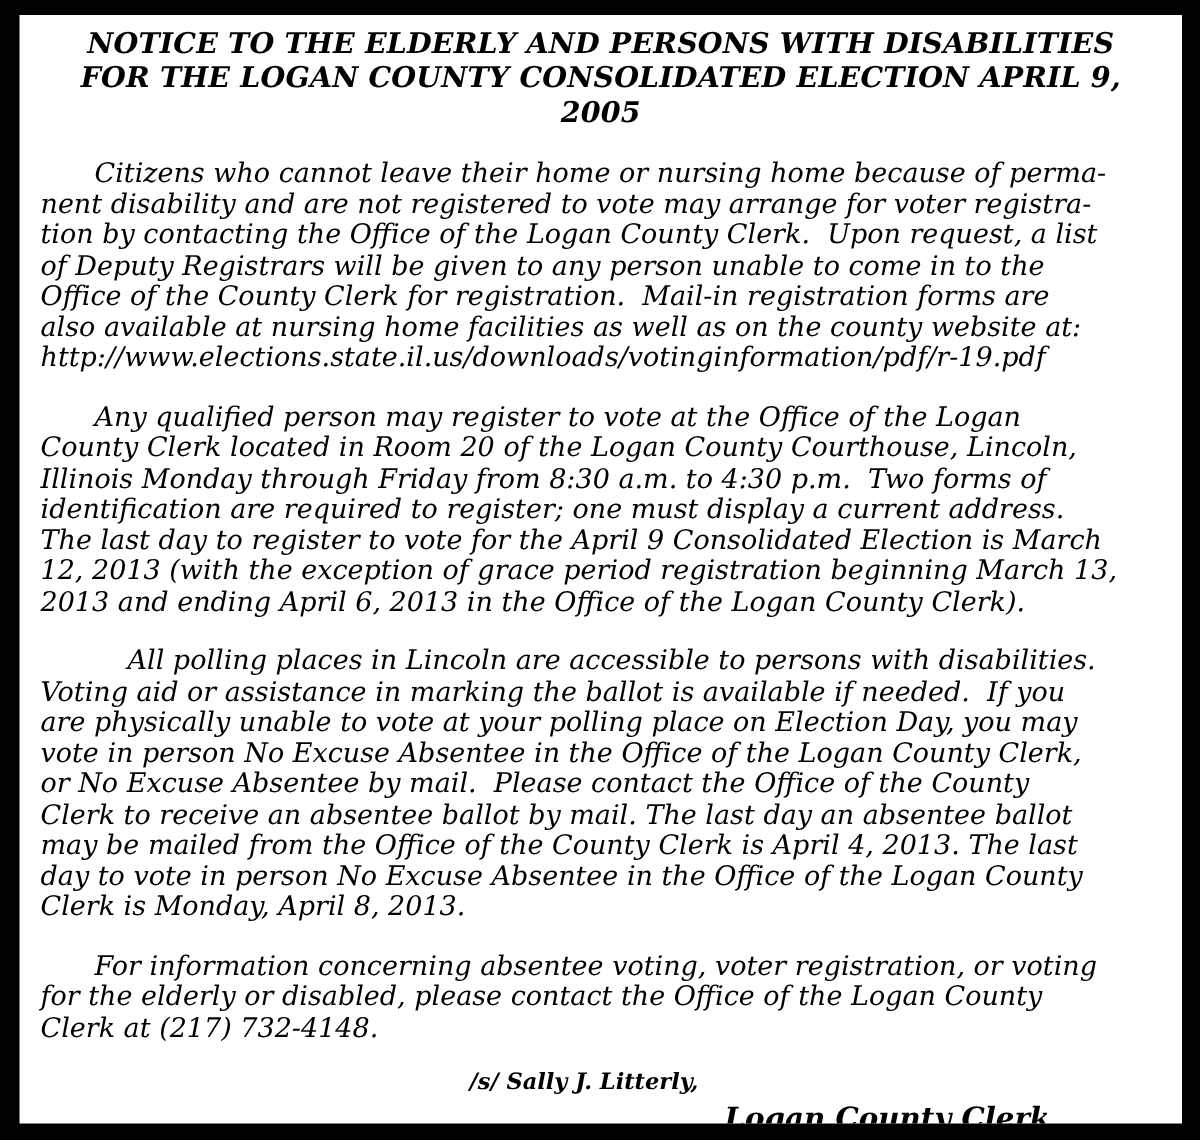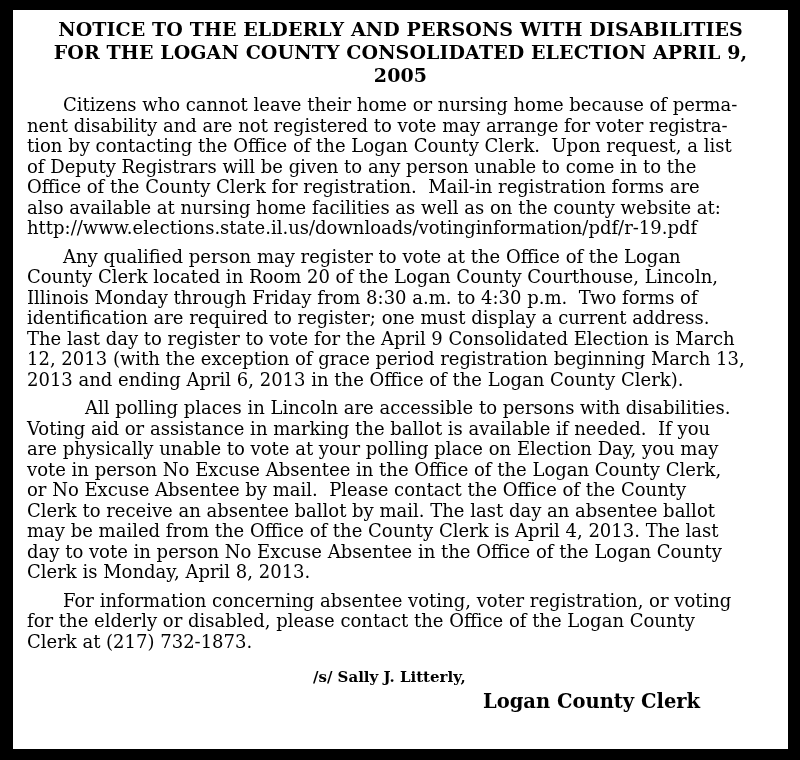--- a/index.html
+++ b/index.html
@@ -12,20 +12,21 @@
     background: #000000;
     font-family: "DejaVu Serif", serif;
     position: relative;
     overflow: hidden;
   }
   .frame {
     position: absolute;
     left: 0; top: 0;
     width: 800px; height: 627px;
     background: #000000;
+    font-style: italic;
   }
   .paper {
     position: absolute;
     left: 13px;
     top: 10px;
     width: 775px;
     height: 739px;
     background: #ffffff;
     color: #000000;
     box-sizing: border-box;
@@ -37,21 +38,21 @@
     font-weight: bold;
     font-size: 19px;
     line-height: 23px;
     letter-spacing: 0.1px;
   }
   .para {
     font-size: 18px;
     line-height: 20.5px;
     white-space: pre-wrap;
     text-indent: 36px;
-    margin-top: 8px;
+    margin-top: 19px;
   }
   .para.deep-indent {
     text-indent: 58px;
   }
   .signature {
     margin-top: 14px;
     font-weight: bold;
   }
   .sig-name {
     font-size: 15px;
@@ -96,21 +97,21 @@
 are physically unable to vote at your polling place on Election Day, you may
 vote in person No Excuse Absentee in the Office of the Logan County Clerk,
 or No Excuse Absentee by mail.  Please contact the Office of the County
 Clerk to receive an absentee ballot by mail. The last day an absentee ballot
 may be mailed from the Office of the County Clerk is April 4, 2013. The last
 day to vote in person No Excuse Absentee in the Office of the Logan County
 Clerk is Monday, April 8, 2013.</div>
 
     <div class="para">For information concerning absentee voting, voter registration, or voting
 for the elderly or disabled, please contact the Office of the Logan County
-Clerk at (217) 732-1873.</div>
+Clerk at (217) 732-4148.</div>
 
     <div class="signature">
       <div class="sig-name">/s/ Sally J. Litterly,</div>
       <div class="sig-title">Logan County Clerk</div>
     </div>
 
   </div>
 </div>
 
 </body></html>

